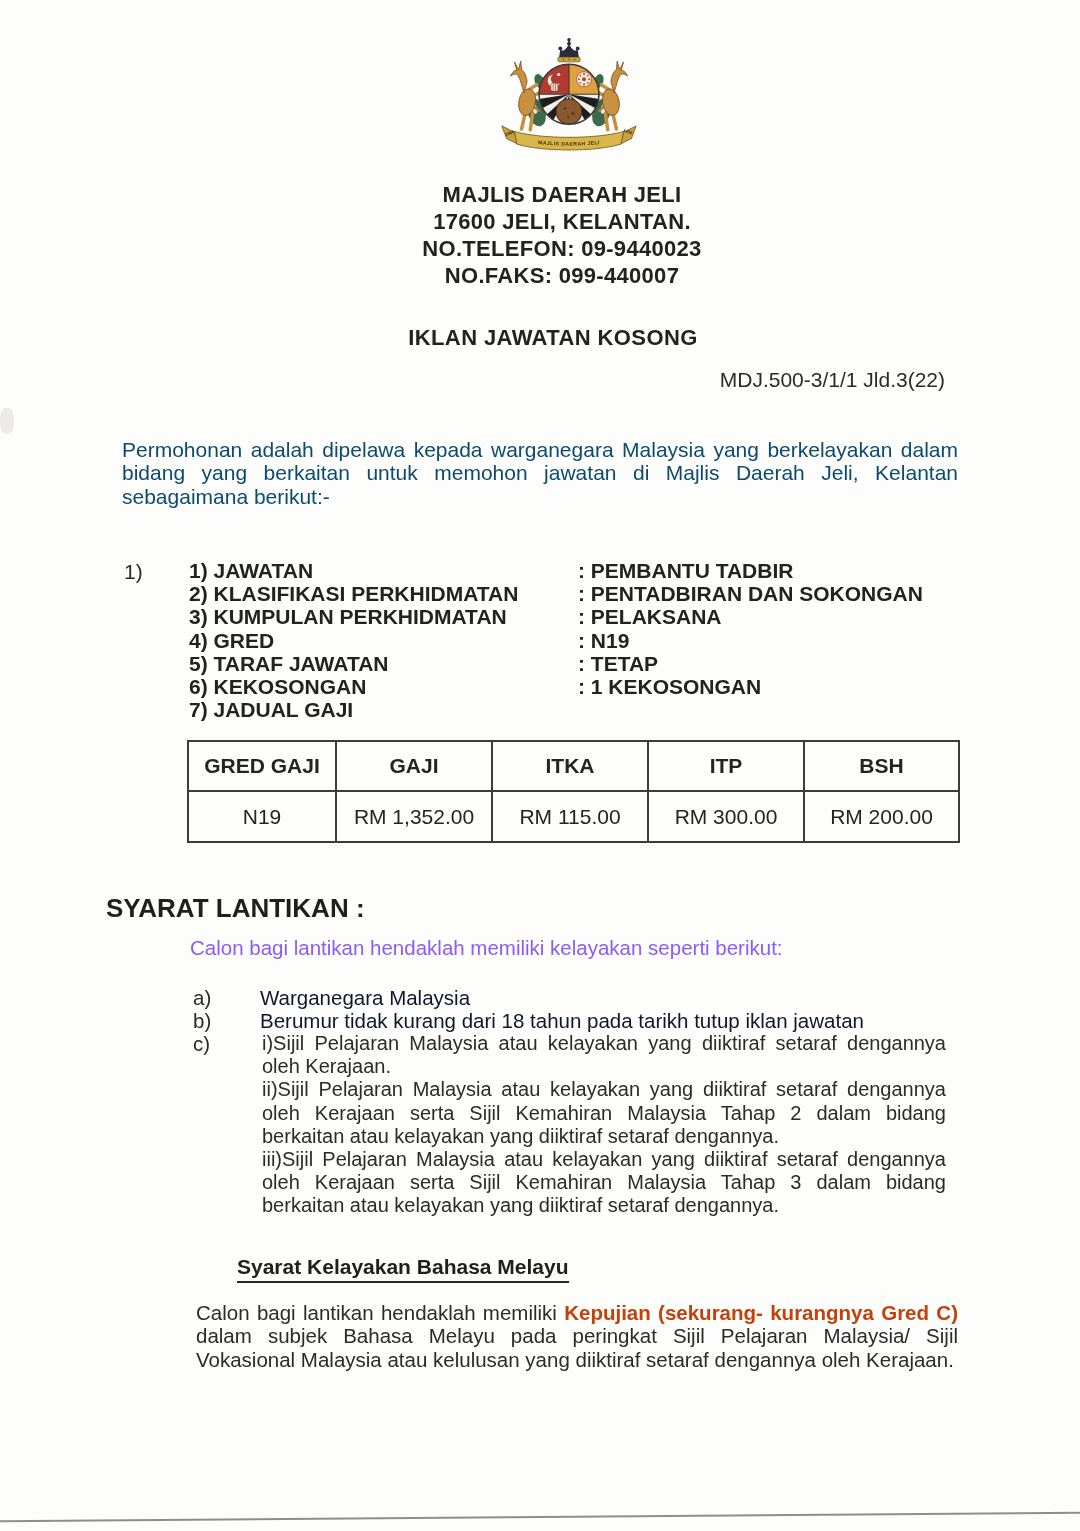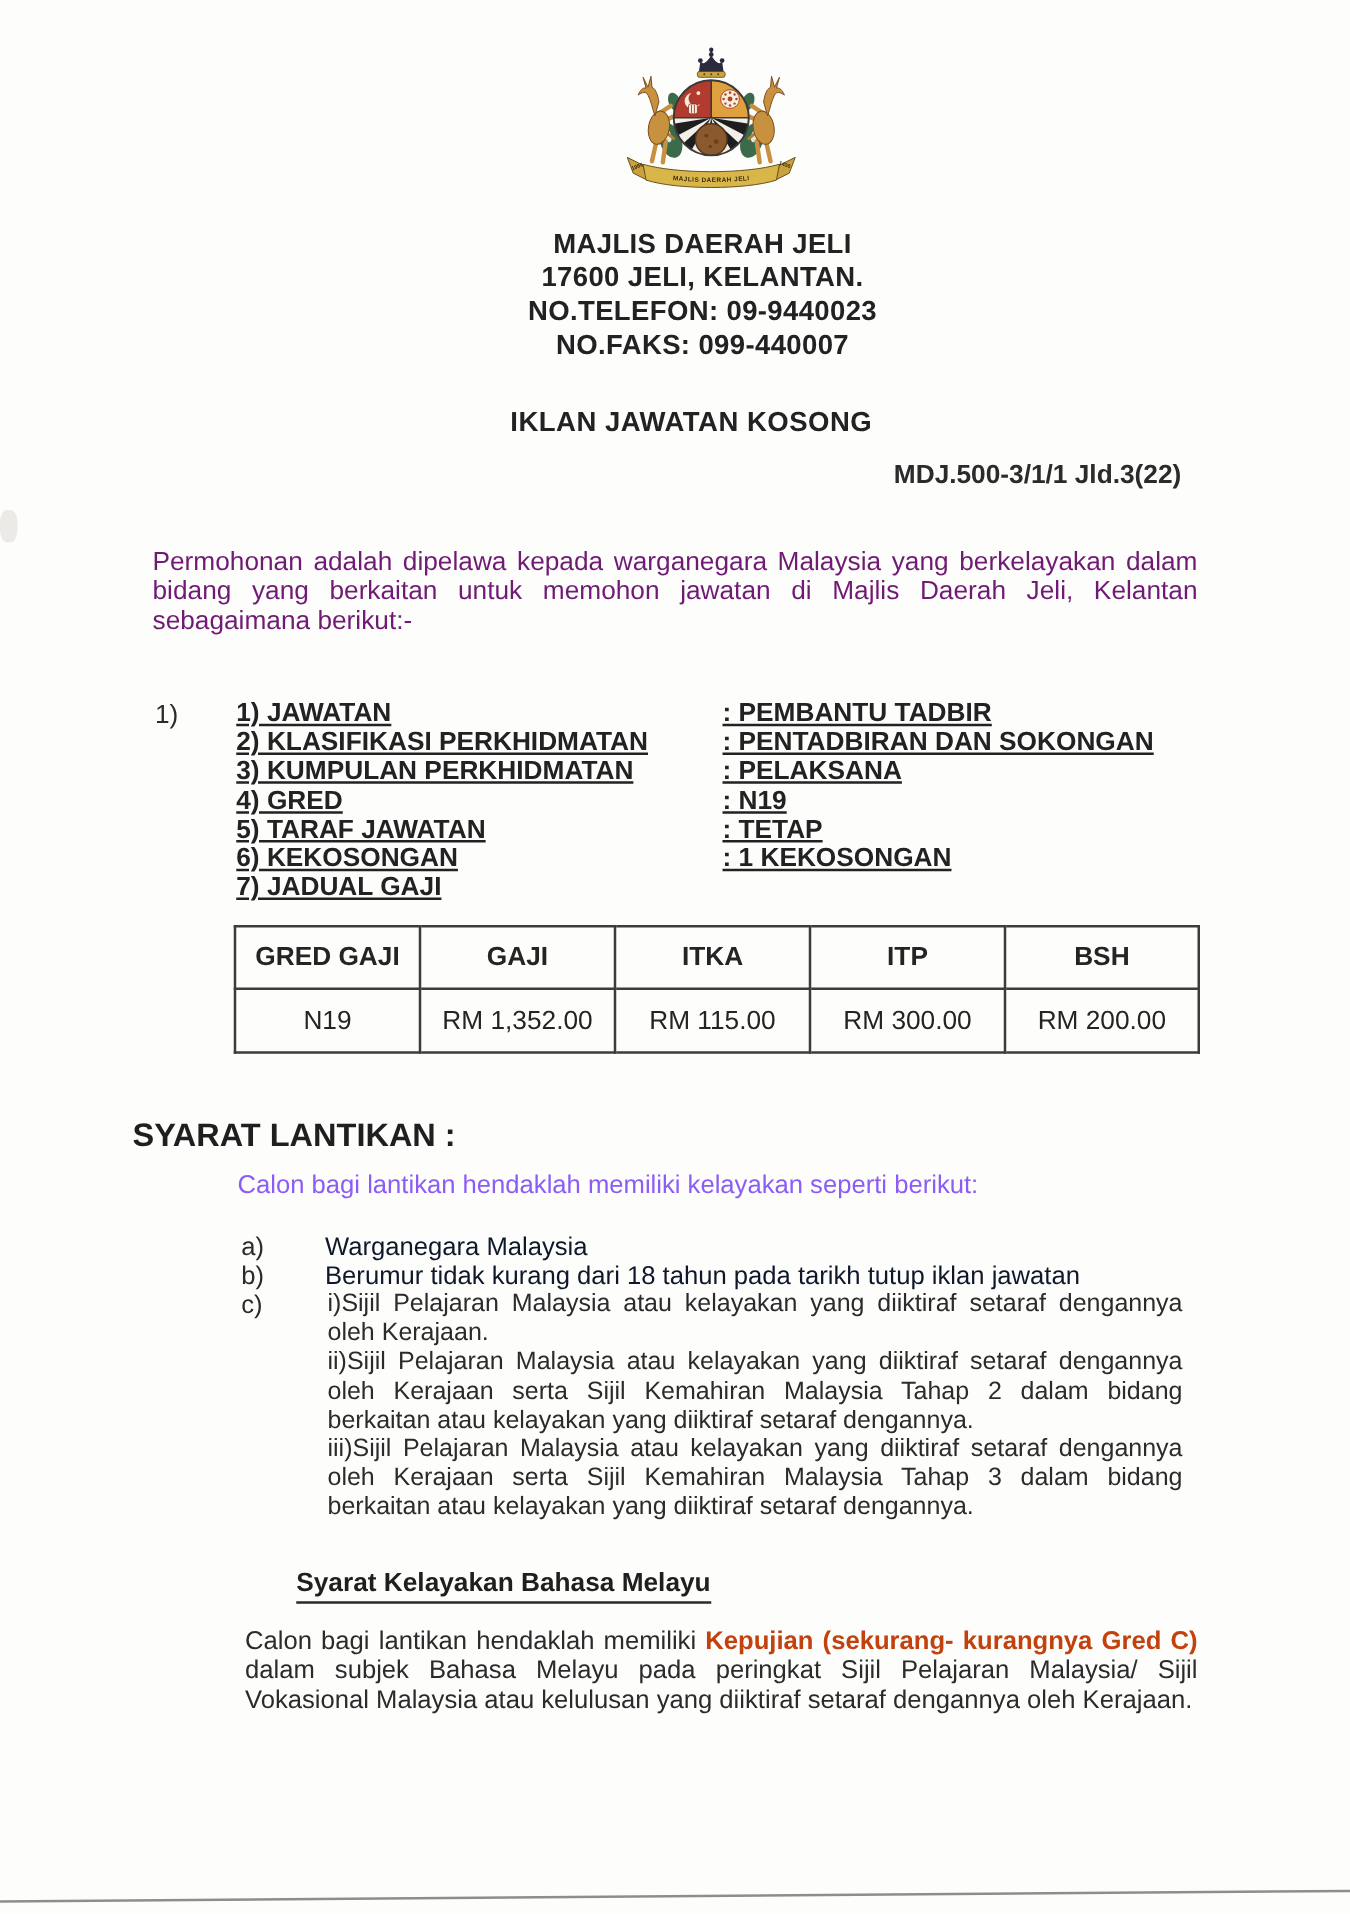--- a/index.html
+++ b/index.html
@@ -13,28 +13,28 @@
   
   .letterhead{
     position:absolute;top:181px;left:22px;width:1080px;text-align:center;
     font-weight:bold;font-size:22px;line-height:27px;color:#222;letter-spacing:.3px;
   }
   
   .doc-title{
     position:absolute;top:325px;left:0;width:1052px;text-align:center;
     font-weight:bold;font-size:22px;color:#222;letter-spacing:.4px;padding-left:27px;
   }
-  .reference{position:absolute;top:368px;left:0;width:945px;text-align:right;font-size:21px;color:#2b2b2b;font-weight:bold;}
-  
-  .intro{position:absolute;top:438px;left:122px;width:836px;font-size:21px;line-height:23.3px;color:#701a75;}
+  .reference{position:absolute;top:368px;left:0;width:945px;text-align:right;font-size:21px;color:#2b2b2b;}
+  
+  .intro{position:absolute;top:438px;left:122px;width:836px;font-size:21px;line-height:23.3px;color:#0c4a6e;}
   .jline{text-align:justify;text-align-last:justify;}
   
   .vacancy-num{position:absolute;top:560px;left:124px;font-size:21px;color:#2b2b2b;}
   .vacancy{position:absolute;top:559px;left:189px;width:780px;font-weight:bold;font-size:21px;line-height:23.2px;color:#222;}
-  .vrow{display:flex;text-decoration:underline;}
+  .vrow{display:flex;}
   .vlabel{width:389px;flex:none;}
   .vvalue{flex:1;}
   
   .salary{position:absolute;top:740px;left:187px;width:771px;border-collapse:collapse;font-size:21px;color:#242424;table-layout:fixed;padding-left:48px;}
   .salary th,.salary td{border:2px solid #3c3c3c;text-align:center;padding:0;}
   .salary th{height:48px;font-weight:bold;}
   .salary td{height:49px;font-weight:normal;}
   
   .syarat-heading{position:absolute;top:893px;left:106px;font-weight:bold;font-size:26px;color:#1f1f1f;}
   .syarat-intro{position:absolute;top:936px;left:190px;font-size:20.5px;color:#8b5cf6;}

